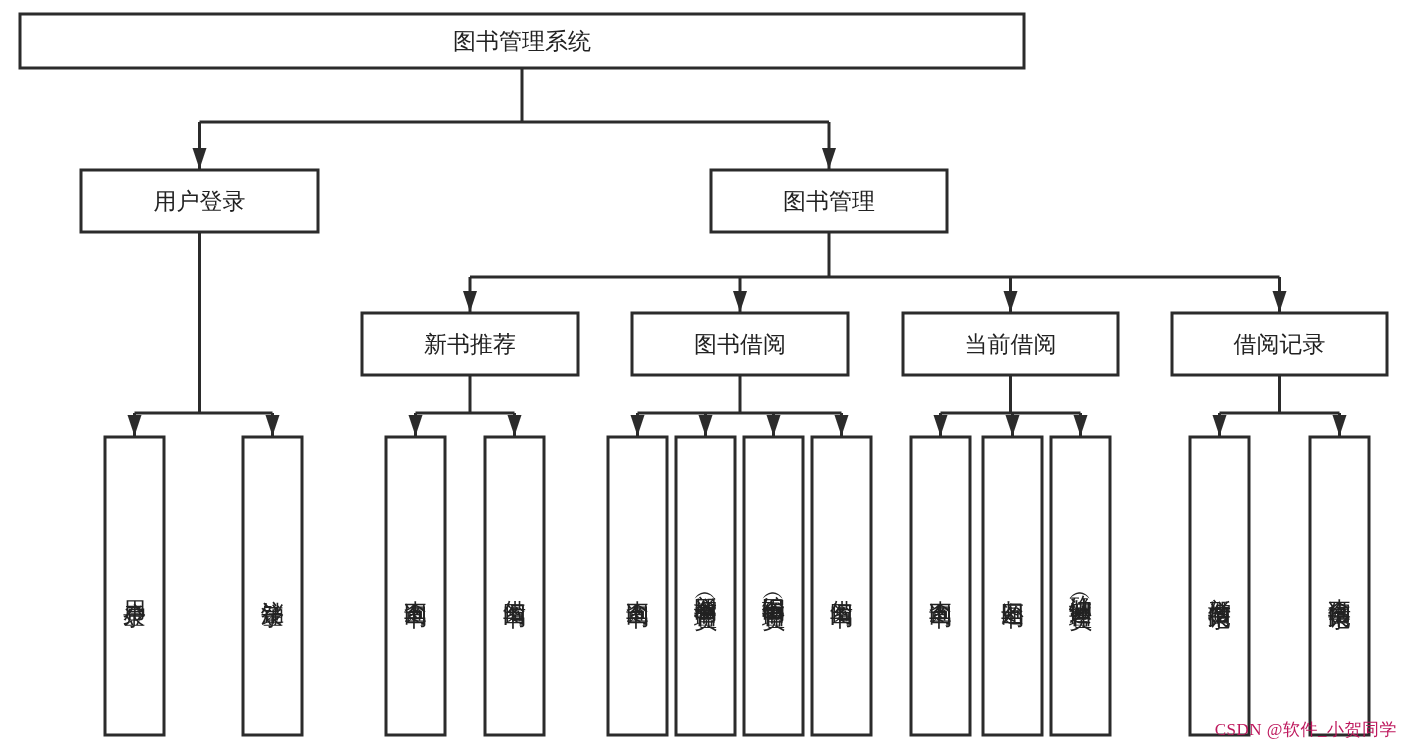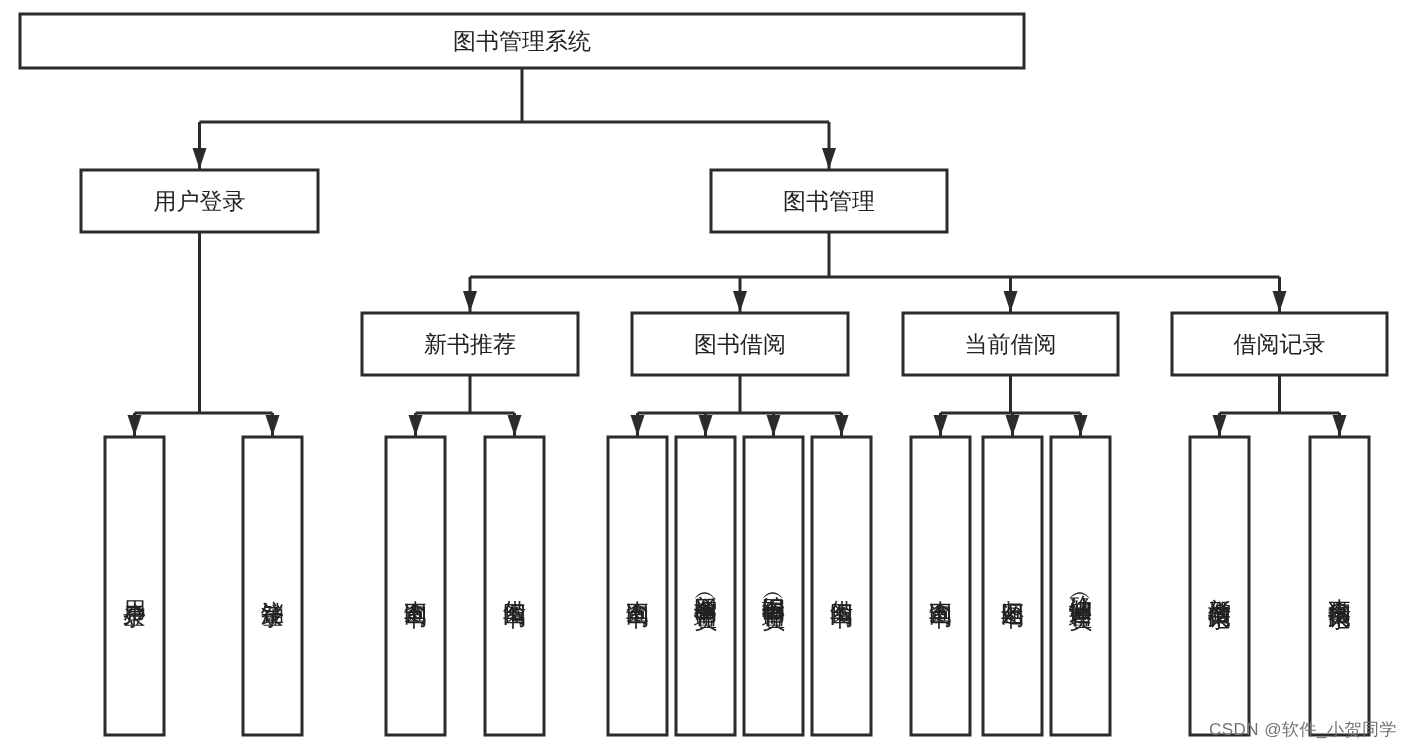--- a/index.html
+++ b/index.html
@@ -47,23 +47,23 @@
     font-family: "DejaVu Sans", "Liberation Sans", sans-serif;
     font-size: 23px;
     fill: #222222;
     text-anchor: middle;
     dominant-baseline: middle;
   }
   .watermark {
     position: absolute;
     right: 8px;
     bottom: 6px;
-    font-family: Liberation Sans, sans-serif;
+    font-family: Liberation Serif, serif;
     font-size: 17px;
-    color: #737373;
+    color: #be185d;
     letter-spacing: 0.5px;
     white-space: nowrap;
     user-select: none;
   }
   .vnode {
     position: absolute;
     display: flex;
     align-items: center;
     justify-content: center;
     box-sizing: border-box;

